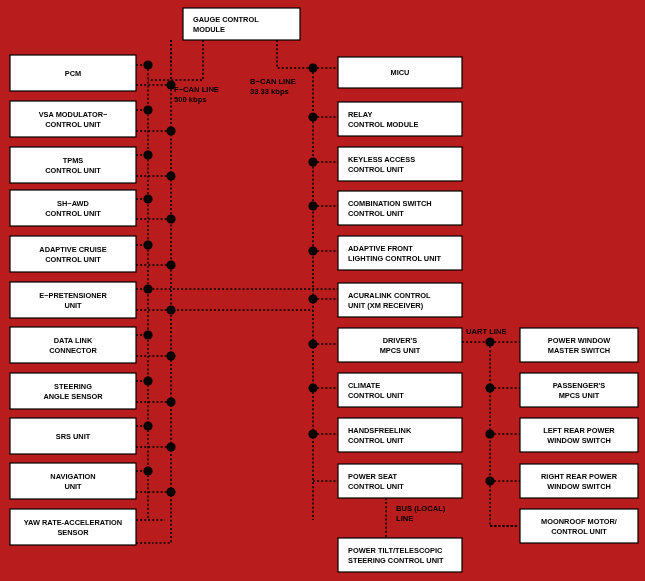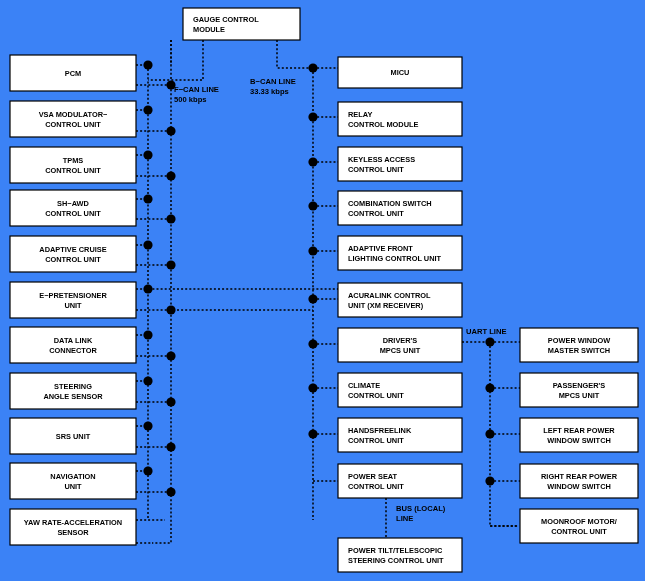--- a/index.html
+++ b/index.html
@@ -1,17 +1,17 @@
 <!DOCTYPE html>
 <html><head>
 <meta charset="utf-8">
 <style>
   html,body{margin:0;padding:0;background:#ffffff;}
   body{font-family:"Liberation Sans",sans-serif;}
-  #diagram-root{position:relative;width:645px;height:581px;background:#3b82f6;overflow:hidden;}
+  #diagram-root{position:relative;width:645px;height:581px;background:#b91c1c;overflow:hidden;}
   svg{display:block;}
   .box-rect{fill:#ffffff;stroke:#000000;stroke-width:1.2;}
   .box-label{font-family:"Liberation Sans",sans-serif;font-weight:bold;fill:#000;font-size:7.4px;}
   .line-label{font-family:"Liberation Sans",sans-serif;font-weight:bold;fill:#000;font-size:7.6px;}
   .bus{stroke:#000;stroke-width:1.5;stroke-dasharray:2 2.1;fill:none;stroke-linecap:butt;}
   .stub{stroke:#000;stroke-width:1.5;stroke-dasharray:2 2.1;fill:none;}
   .node-dot{fill:#000;}
 </style>
 </head>
 <body>

